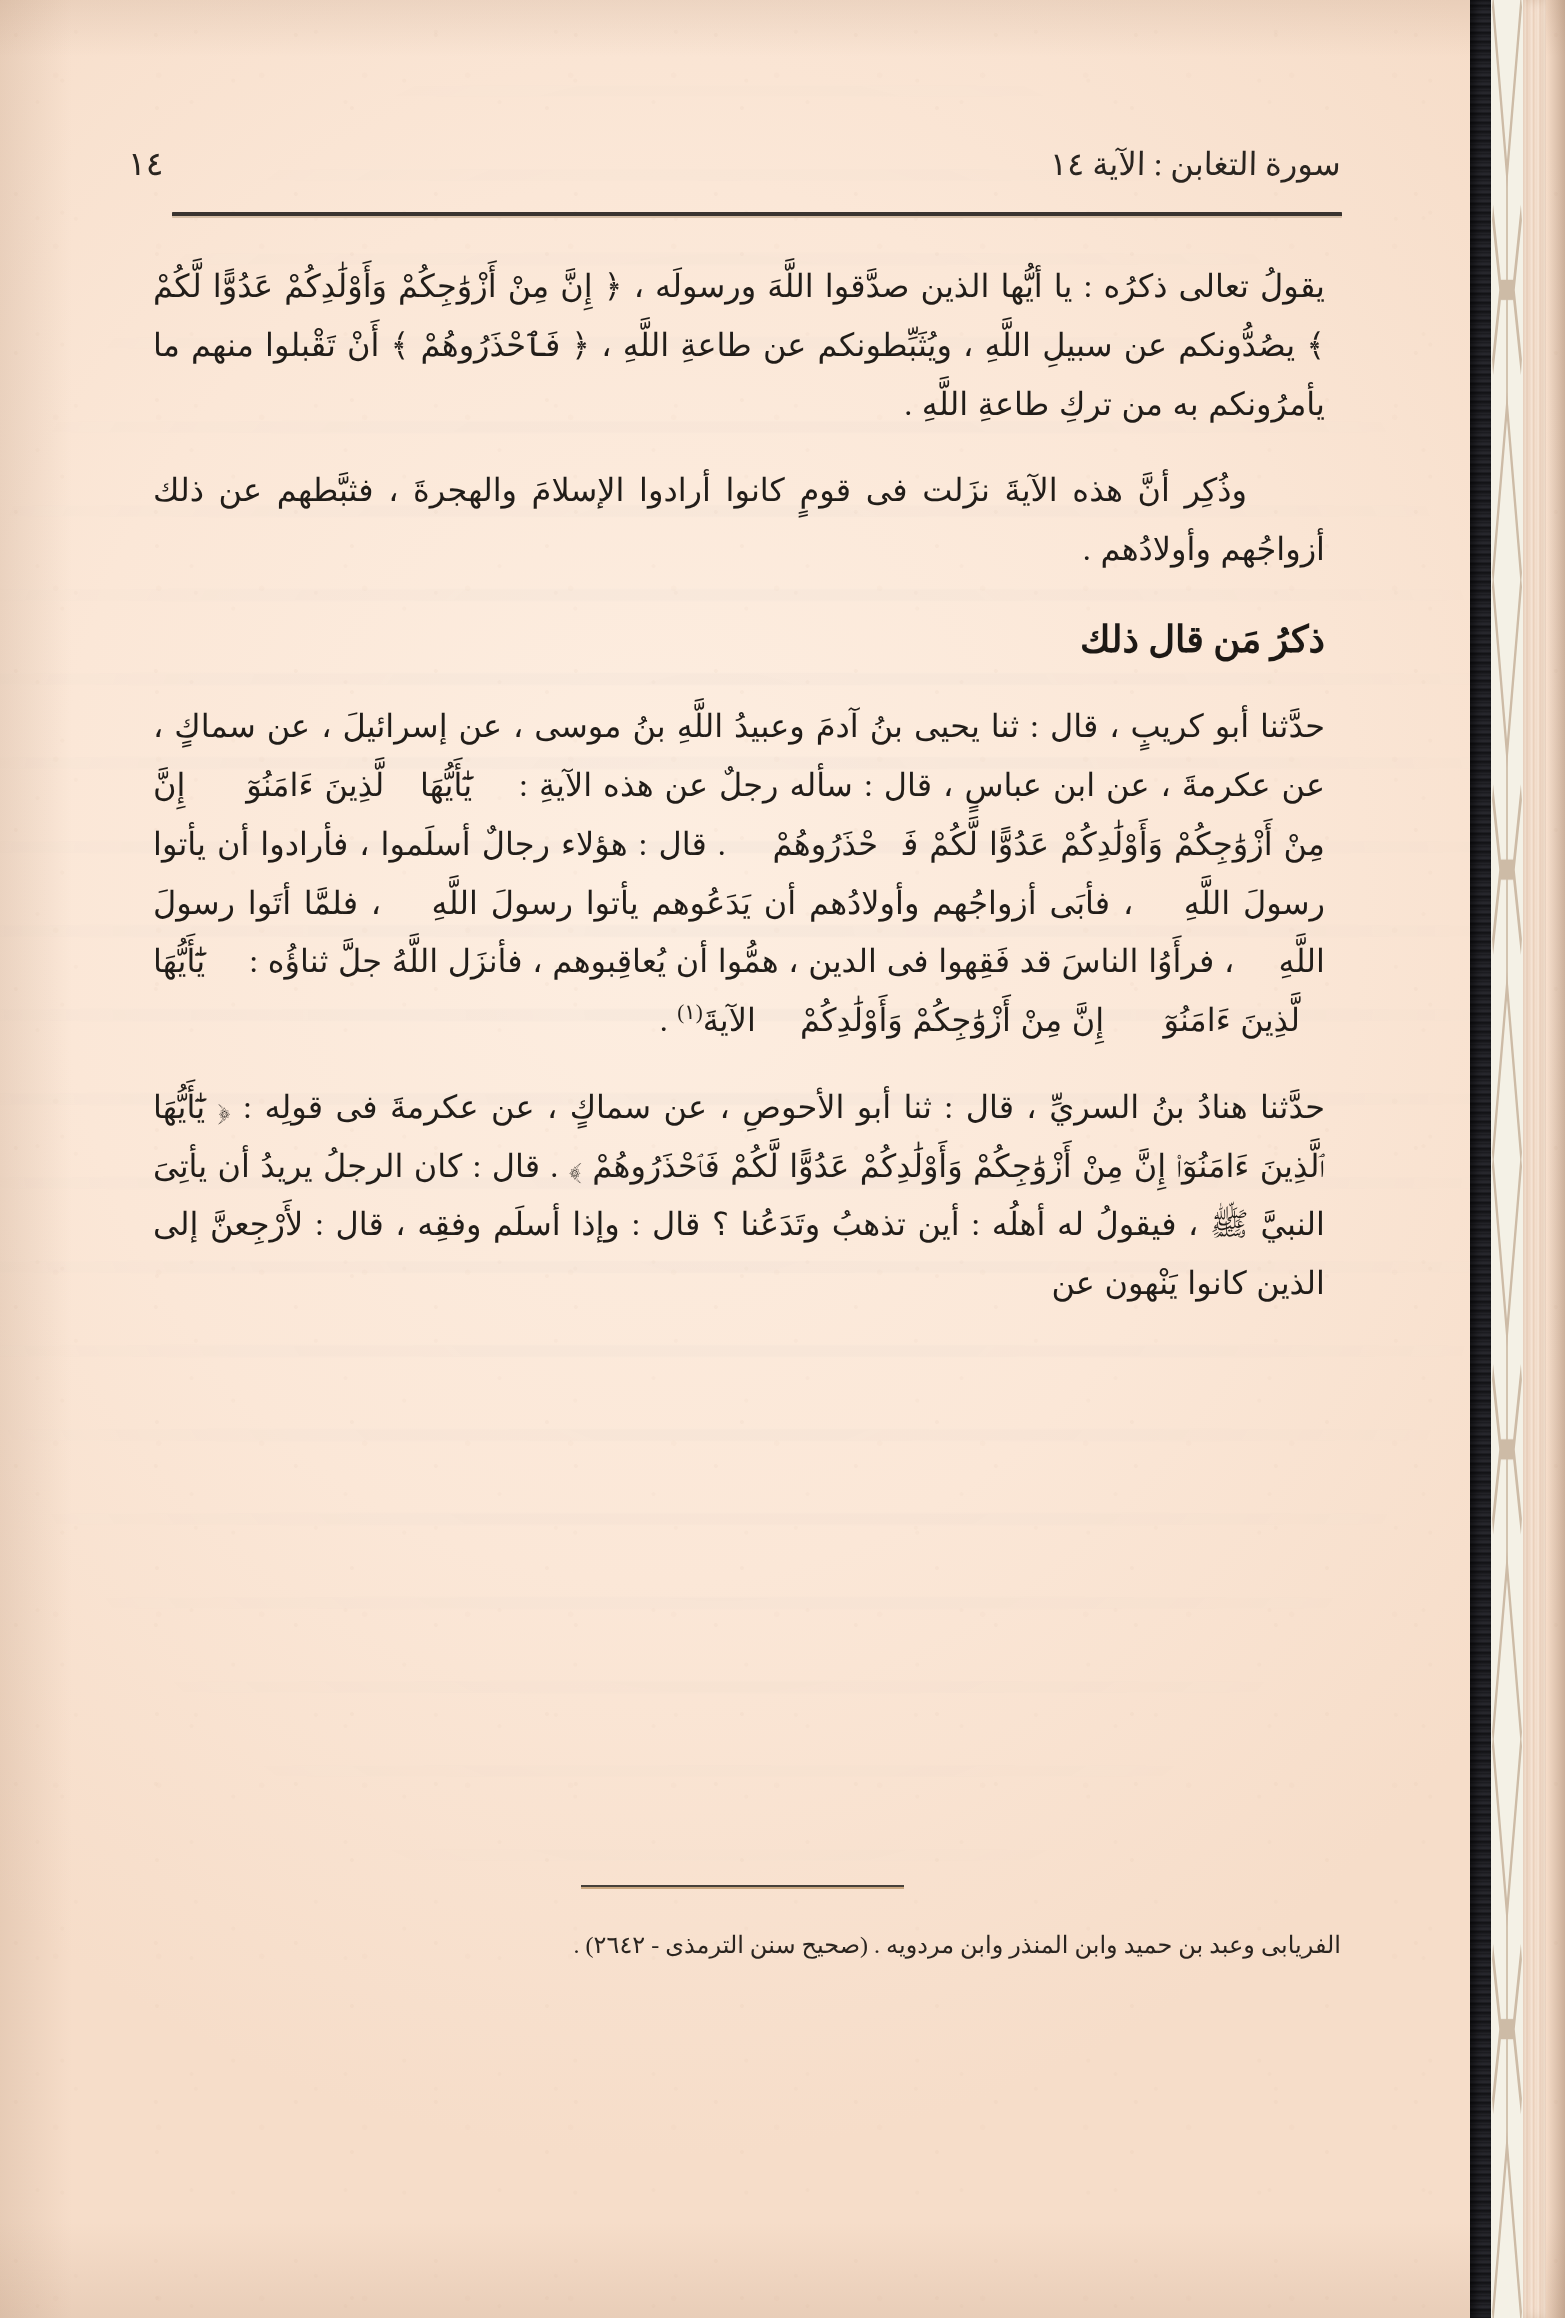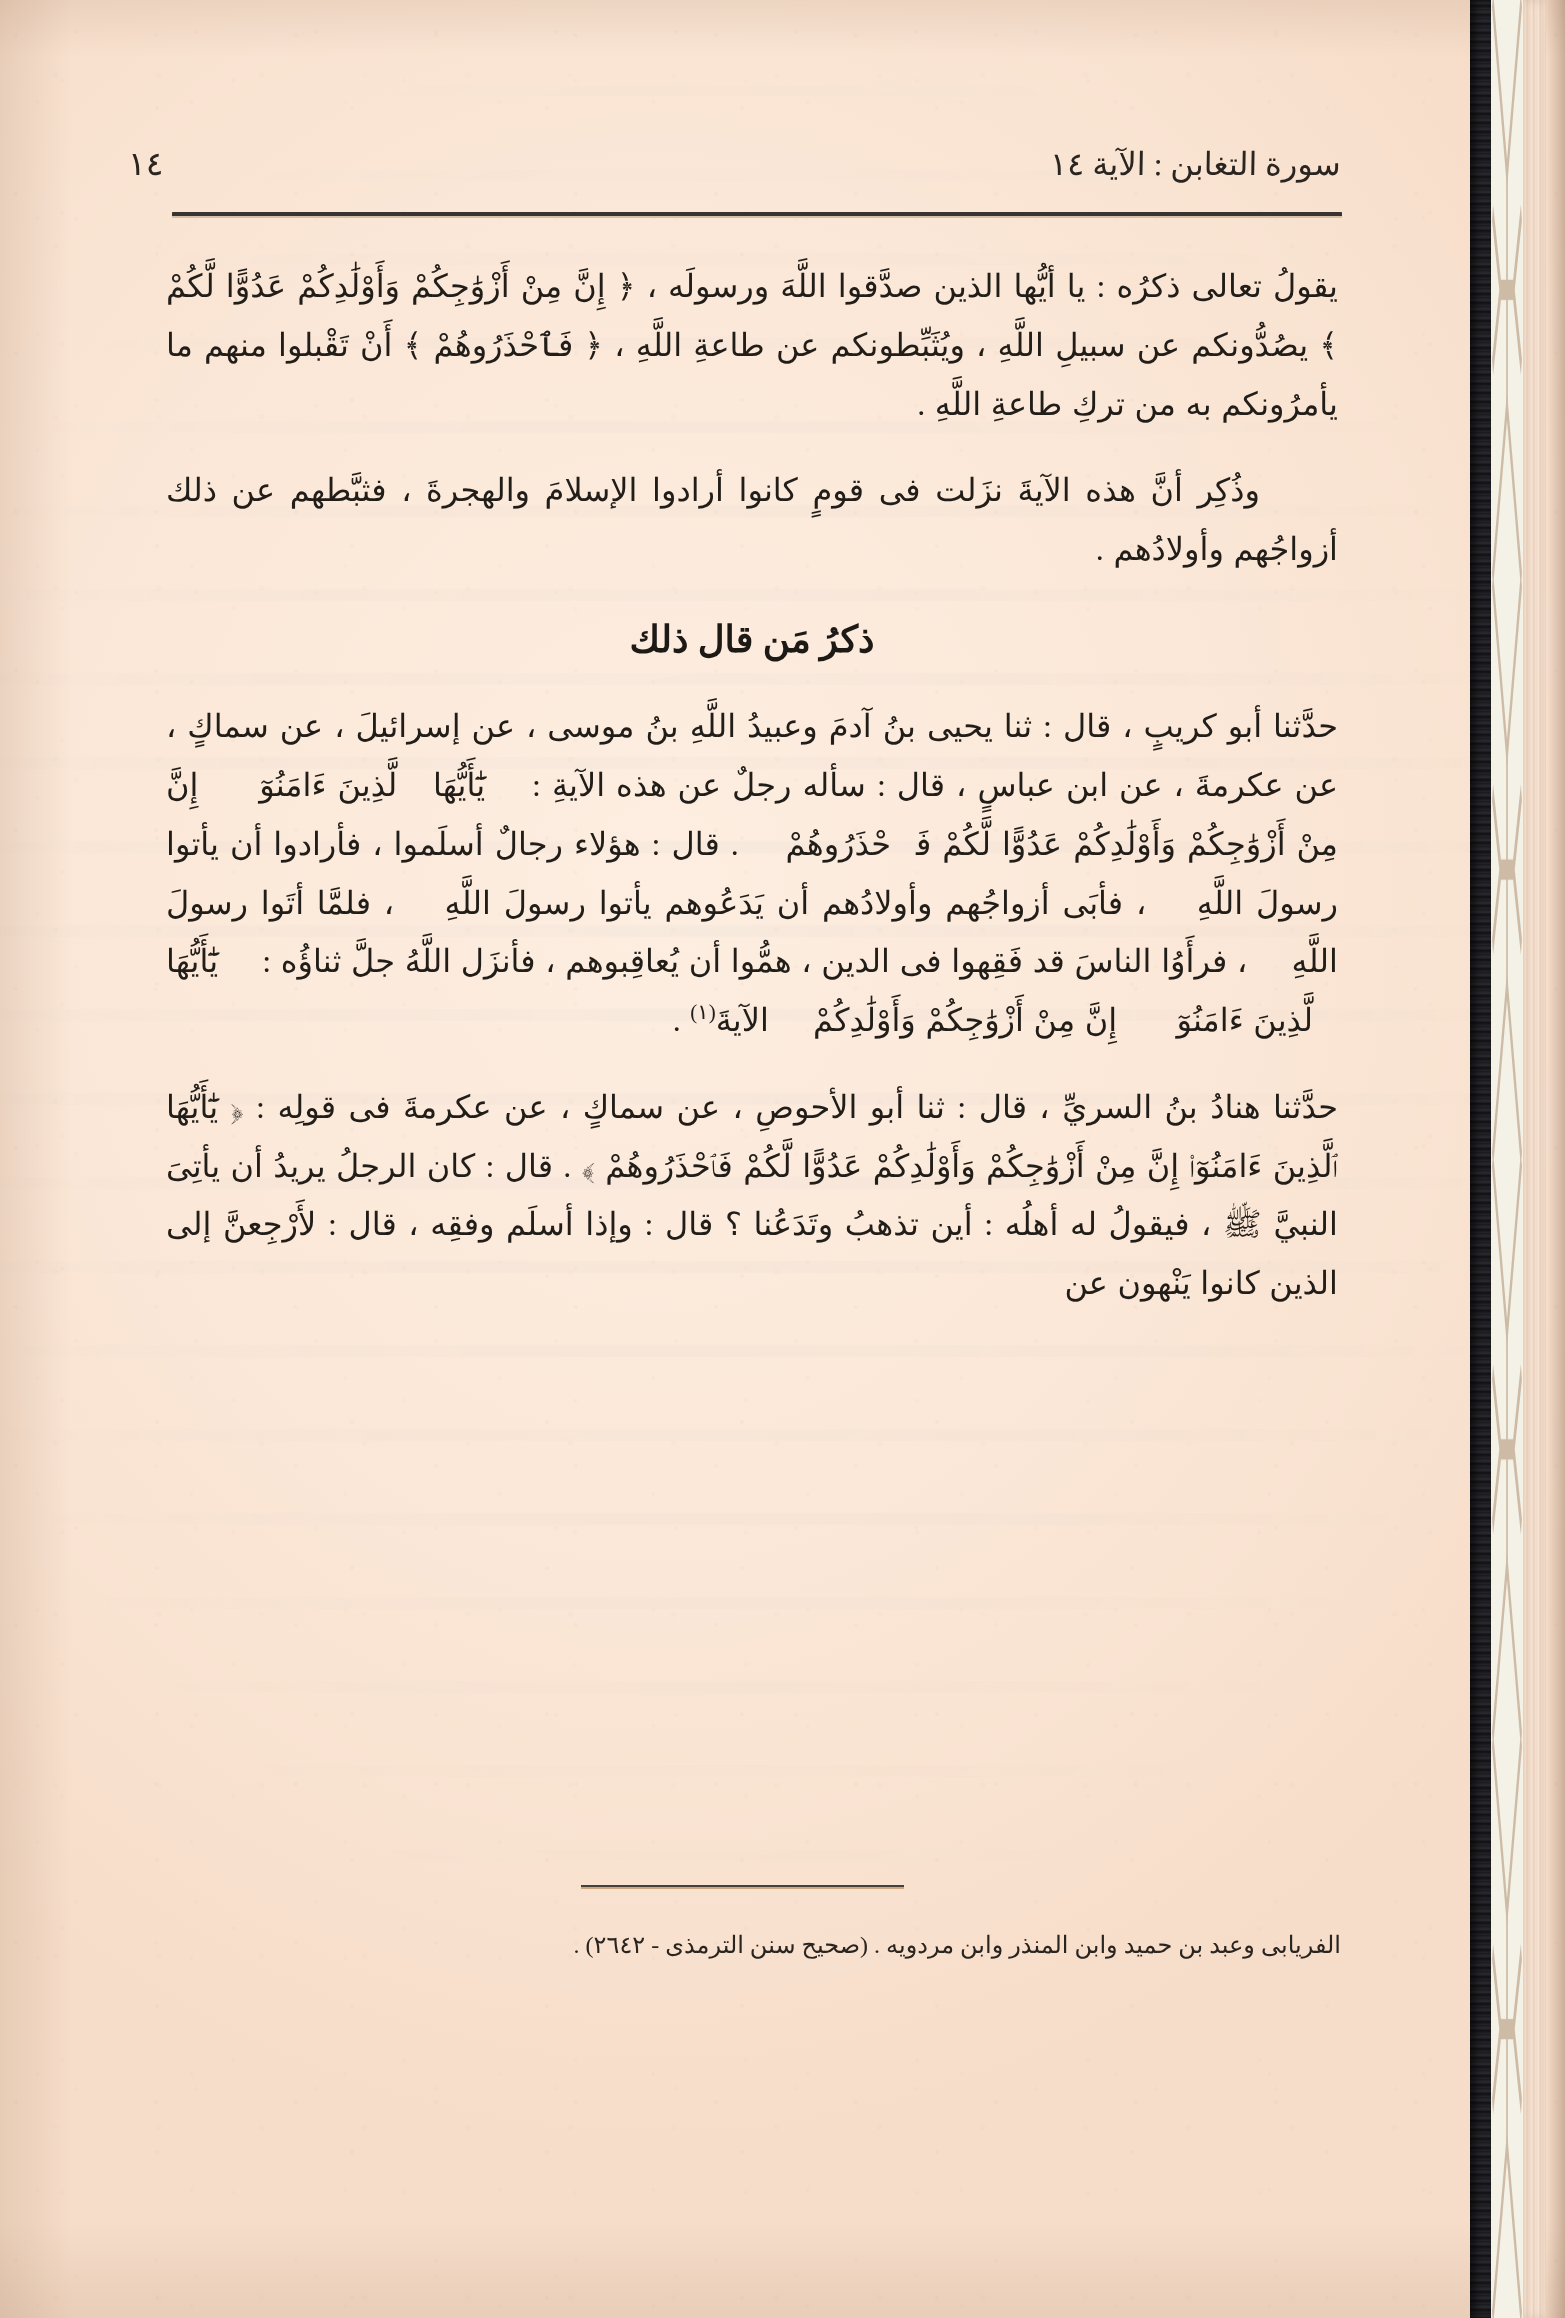--- a/index.html
+++ b/index.html
@@ -144,21 +144,21 @@
     width: 1170px;
     height: 5.7px;
     background: linear-gradient(to bottom, #3a3430 0 60%, #d8c0a8 60% 100%);
     border-radius: 0.8px;
   }
 
   
   .body {
     position: absolute;
     top: 257px;
-    right: 132px;
+    right: 145px;
     width: 1172px;
     direction: rtl;
     text-align: justify;
     color: #211d19;
   }
   p.para {
     margin: 0 0 27.5px 0;
     font-size: 32px;
     line-height: 1.84;
     text-align: justify;
@@ -172,21 +172,20 @@
   .sup-note {
     font-size: 21px;
     vertical-align: super;
     line-height: 0;
   }
 
   h2.section-head {
     margin: 39px 0 36px 0;
     font-size: 37px;
     font-weight: bold;
-    text-align: center;
     color: #1d1915;
     letter-spacing: 0.8px;
   }
 
   
   .footnote-rule {
     position: absolute;
     left: 582px;
     top: 1885px;
     width: 323px;

